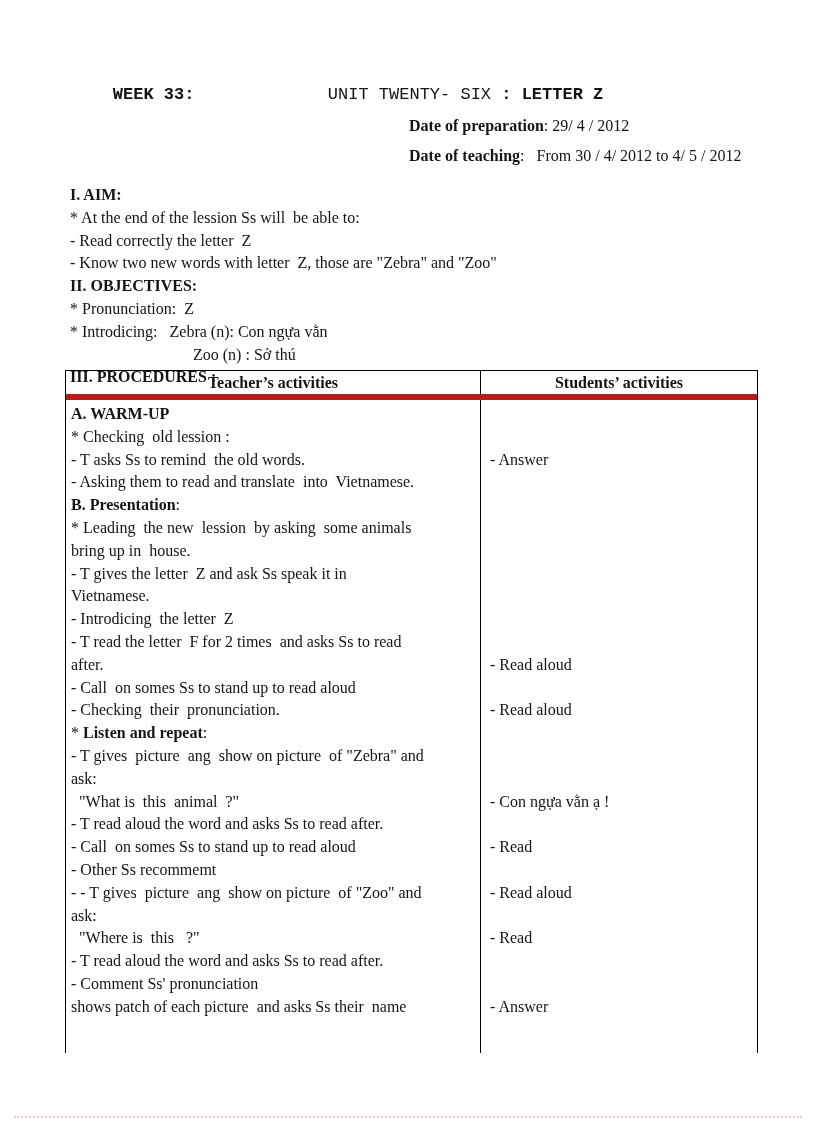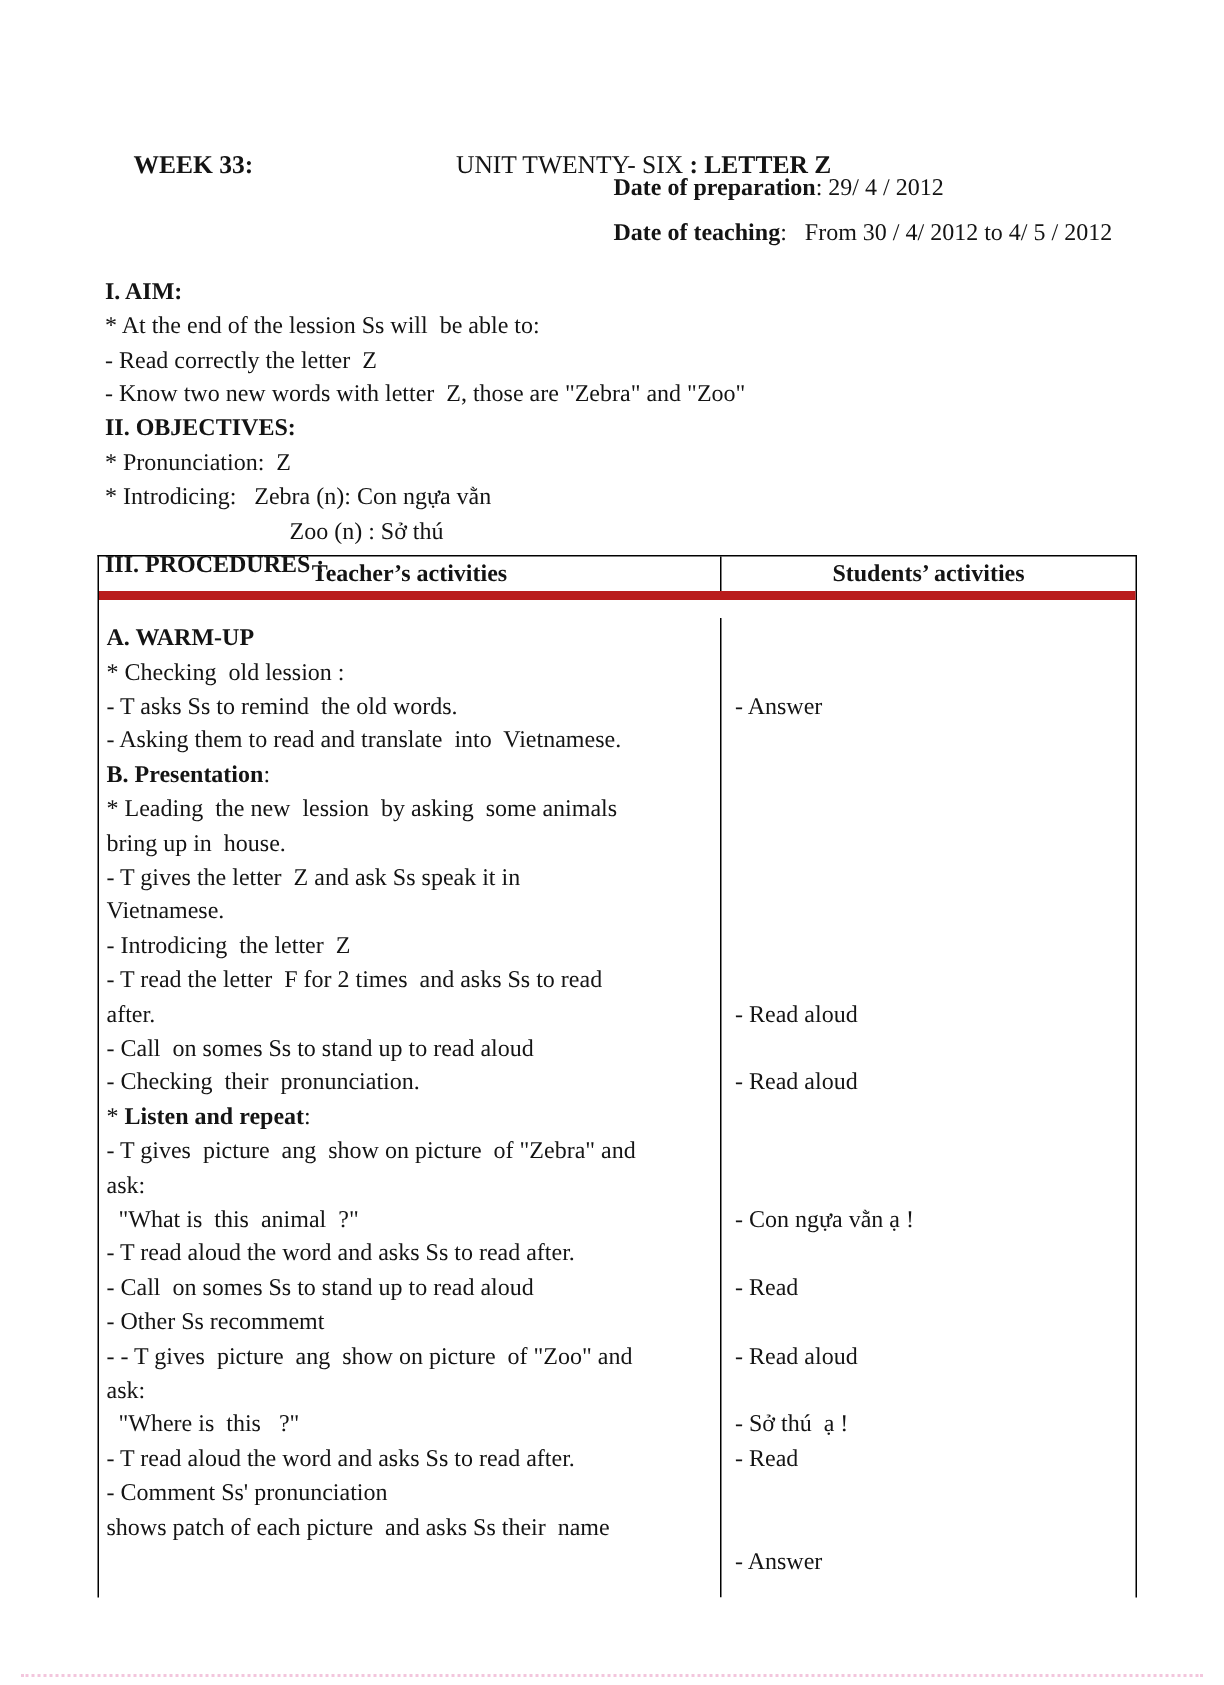--- a/index.html
+++ b/index.html
@@ -3,38 +3,38 @@
 <meta charset="utf-8">
 <style>
   html,body { margin:0; padding:0; background:#ffffff; }
   .page {
     position:relative; width:816px; height:1123px; background:#ffffff;
     font-family:"Liberation Serif", serif; color:#141414; overflow:hidden;
     font-size:16px;
   }
   .b { font-weight:bold; }
 
-  .title-row { position:absolute; top:80px; left:72px; font-size:17px; white-space:pre; }
+  .title-row { position:absolute; top:66px; left:72px; font-size:17px; white-space:pre;font-family:Liberation Mono, monospace; }
   .title-row .week { display:inline-block; width:215px; font-weight:bold; }
 
   .dates { position:absolute; top:111px; left:385px; }
   .date-line { height:30px; line-height:30px; white-space:pre;margin-left:24px; }
 
   .intro { position:absolute; top:184px; left:70px; width:700px; }
   .iline { height:22.8px; line-height:22.8px; white-space:pre; overflow:hidden; }
 
   .ptable {
     position:absolute; top:370px; left:65px; width:691px;
     border:1px solid #000; border-bottom:none;
   }
   .thead { display:flex; border-bottom:6px solid #b91c1c; height:23px; line-height:23px;align-items:center; }
   .th { font-weight:bold; text-align:center; overflow:hidden; }
   .th-left { width:414px; border-right:1px solid #000; }
   .th-right { flex:1; }
-  .tbody { display:flex; height:653px; overflow:hidden;margin-top:12px; }
+  .tbody { display:flex; height:653px; overflow:hidden; }
   .col { box-sizing:border-box; }
   .col-left { width:415px; border-right:1px solid #000; padding:3px 4px 0 5px; }
   .col-right { flex:1; padding:3px 0 0 9px; }
   .tline { height:22.8px; line-height:22.8px; white-space:pre; overflow:hidden; }
 
   .page-break {
     position:absolute; top:1116px; left:14px; width:788px; height:0;
     border-top:2px dotted #f3c6dd;
   }
 </style>
@@ -116,21 +116,20 @@
           <div class="tline">- Read aloud</div>
           <div class="tline"></div>
           <div class="tline"></div>
           <div class="tline"></div>
           <div class="tline">- Con ngựa vằn ạ !</div>
           <div class="tline"></div>
           <div class="tline">- Read</div>
           <div class="tline"></div>
           <div class="tline">- Read aloud</div>
           <div class="tline"></div>
-          <div class="tline">- Sở thú  ạ !</div>
           <div class="tline">- Read</div>
           <div class="tline"></div>
           <div class="tline"></div>
           <div class="tline">- Answer</div>
           <div class="tline"></div>
         </div>
     </div>
   </div>
 
   <div class="page-break" style="border-top-color: rgb(243, 198, 221);"></div>

